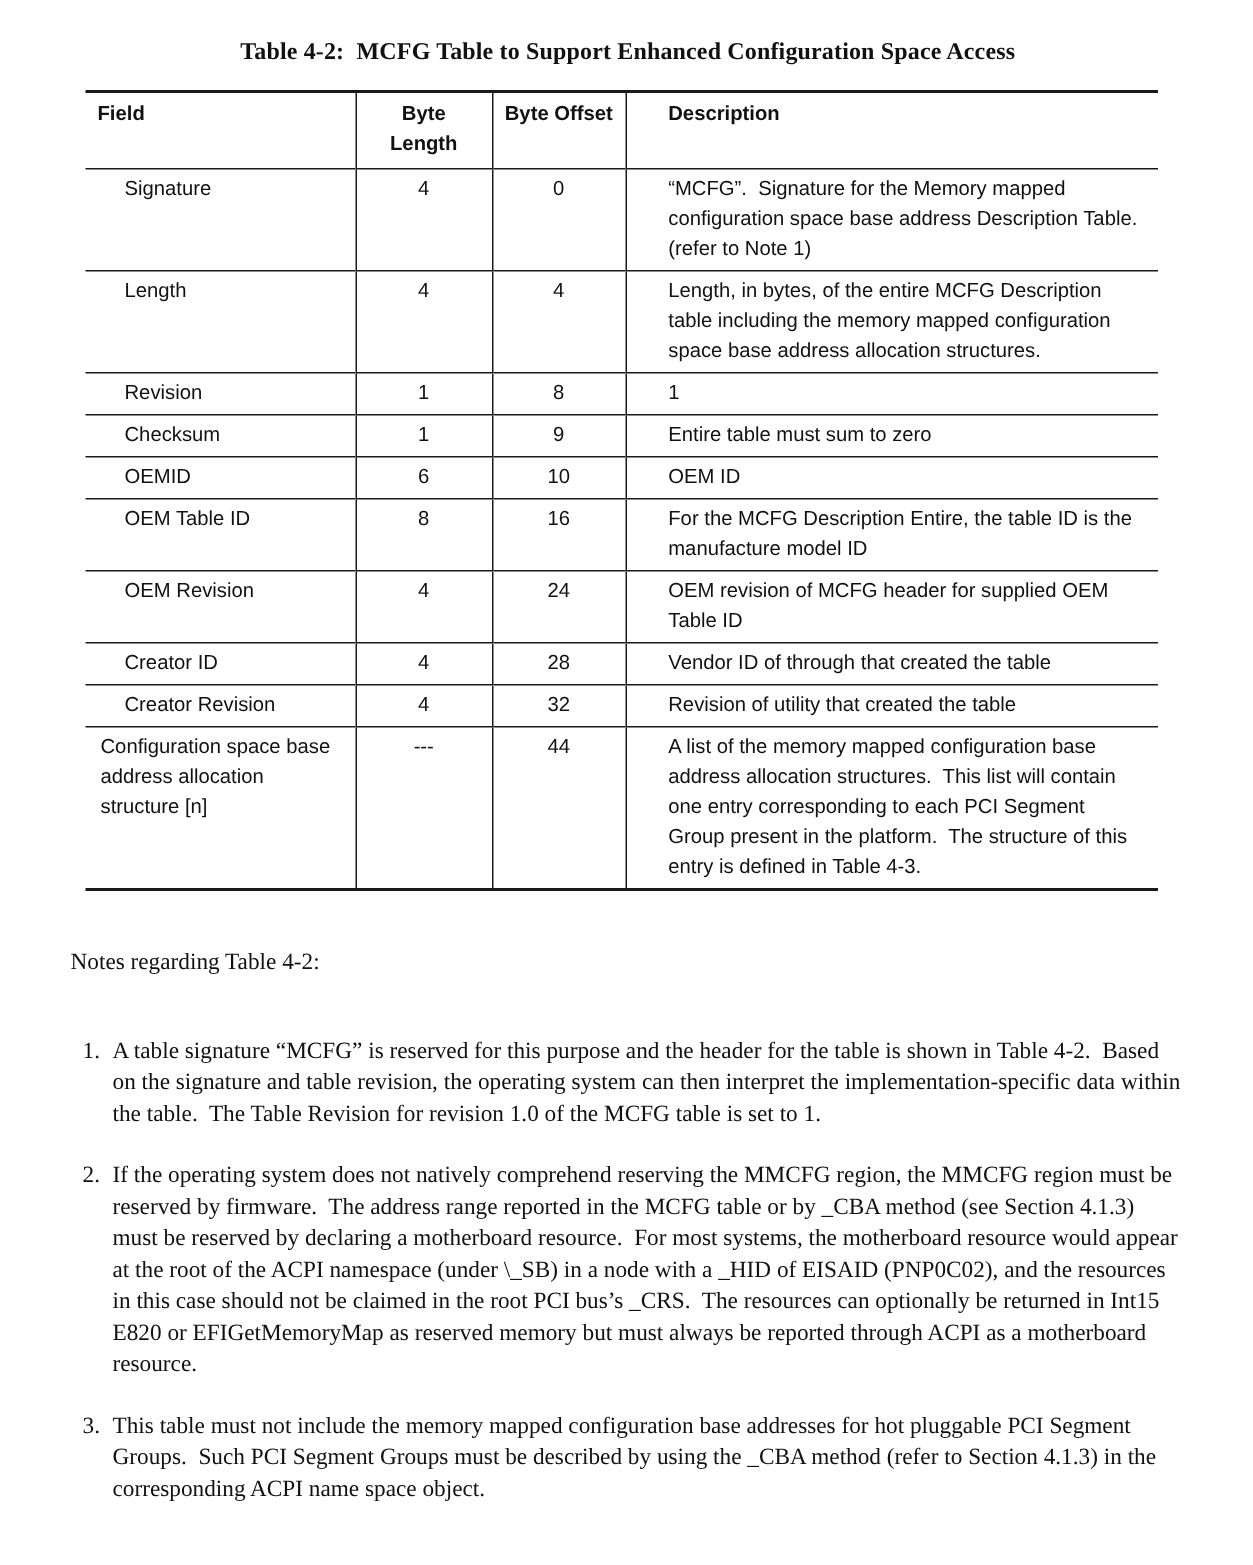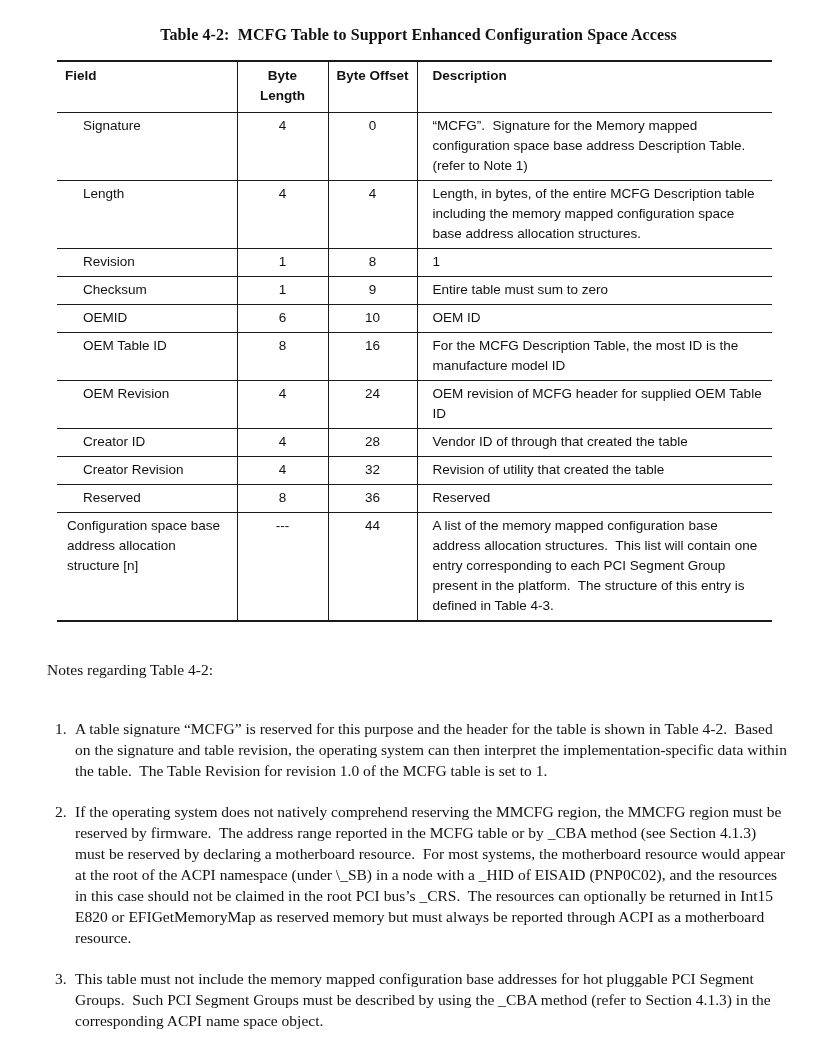--- a/index.html
+++ b/index.html
@@ -42,21 +42,21 @@
     vertical-align: top;
     padding: 3px 8px 4px 8px;
     border-top: 1.5px solid #1a1a1a;
   }
   .spec-table th { text-align: left; font-weight: bold; padding-top: 4px; padding-bottom: 6px; }
   .spec-table th + th, .spec-table td + td { border-left: 1.5px solid #1a1a1a; }
   .spec-table thead th { border-top: none; }
   td.cell-field { padding-left: 10px; }
   td.cell-field.indent { padding-left: 26px; }
   th.col-num, td.cell-num { text-align: center; }
-  td.cell-desc, th.col-desc { padding-left: 15px; white-space: pre-wrap; margin-left: 47px; }
+  td.cell-desc, th.col-desc { padding-left: 28px; white-space: pre-wrap; margin-left: 47px; }
   .notes { margin-top: 37px; }
   .notes-heading {
     font-size: 15.5px;
     line-height: 21px;
     margin-bottom: 38px;
     white-space: pre-wrap;
   }
   .note {
     display: flex;
     margin-bottom: 20px;
@@ -122,45 +122,39 @@
         <tr>
           <td class="cell-field indent">OEMID</td>
           <td class="cell-num">6</td>
           <td class="cell-num">10</td>
           <td class="cell-desc">OEM ID</td>
         </tr>
         <tr>
           <td class="cell-field indent">OEM Table ID</td>
           <td class="cell-num">8</td>
           <td class="cell-num">16</td>
-          <td class="cell-desc">For the MCFG Description Table, the most ID is the manufacture model ID</td>
+          <td class="cell-desc">For the MCFG Description Entire, the table ID is the manufacture model ID</td>
         </tr>
         <tr>
           <td class="cell-field indent">OEM Revision</td>
           <td class="cell-num">4</td>
           <td class="cell-num">24</td>
           <td class="cell-desc">OEM revision of MCFG header for supplied OEM Table ID</td>
         </tr>
         <tr>
           <td class="cell-field indent">Creator ID</td>
           <td class="cell-num">4</td>
           <td class="cell-num">28</td>
           <td class="cell-desc">Vendor ID of through that created the table</td>
         </tr>
         <tr>
           <td class="cell-field indent">Creator Revision</td>
           <td class="cell-num">4</td>
           <td class="cell-num">32</td>
           <td class="cell-desc">Revision of utility that created the table</td>
-        </tr>
-        <tr>
-          <td class="cell-field indent">Reserved</td>
-          <td class="cell-num">8</td>
-          <td class="cell-num">36</td>
-          <td class="cell-desc">Reserved</td>
         </tr>
         <tr>
           <td class="cell-field">Configuration space base address allocation structure [n]</td>
           <td class="cell-num">---</td>
           <td class="cell-num">44</td>
           <td class="cell-desc">A list of the memory mapped configuration base address allocation structures.  This list will contain one entry corresponding to each PCI Segment Group present in the platform.  The structure of this entry is defined in Table 4-3.</td>
         </tr>
       </tbody>
   </table>
 

